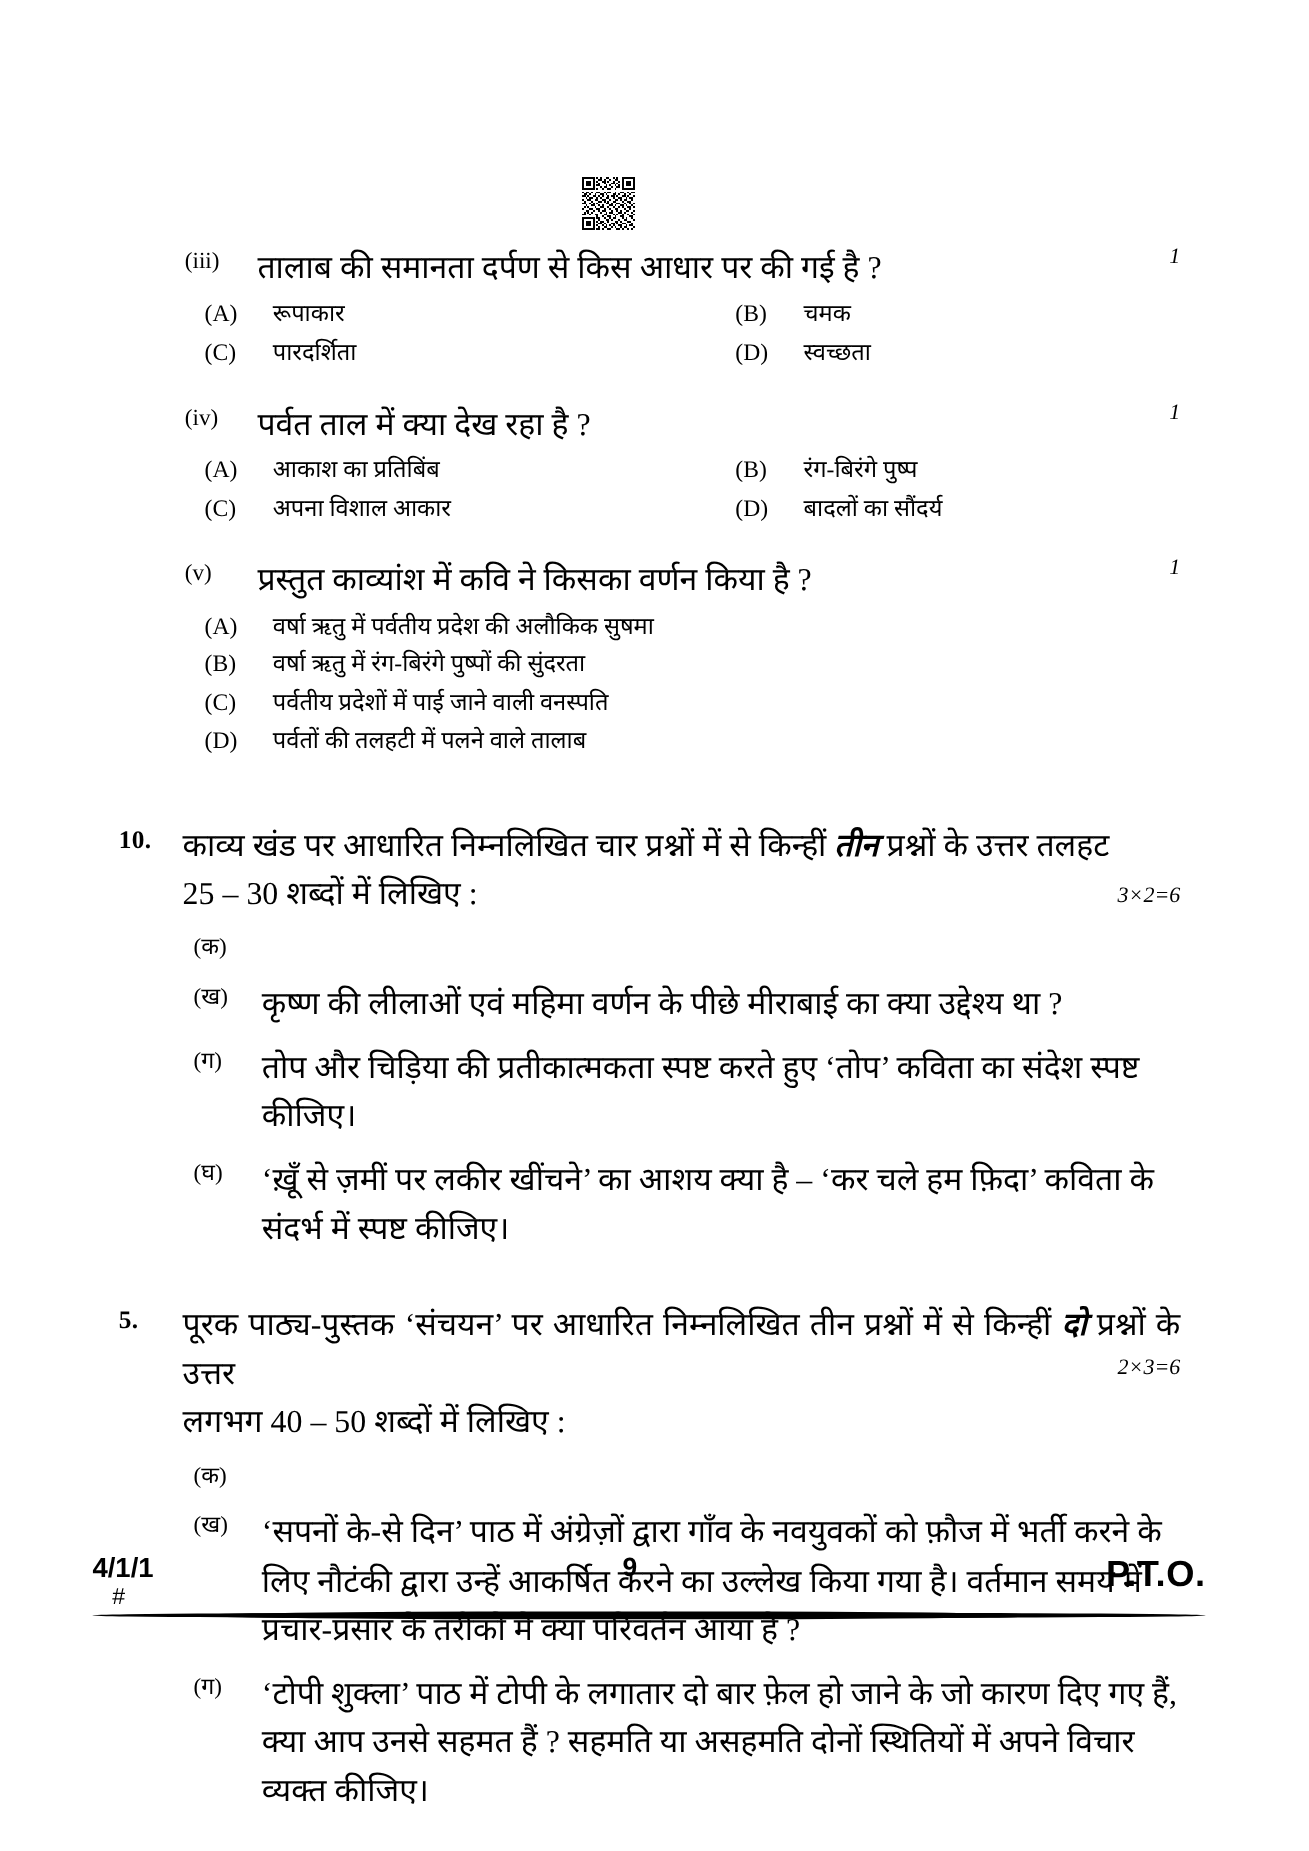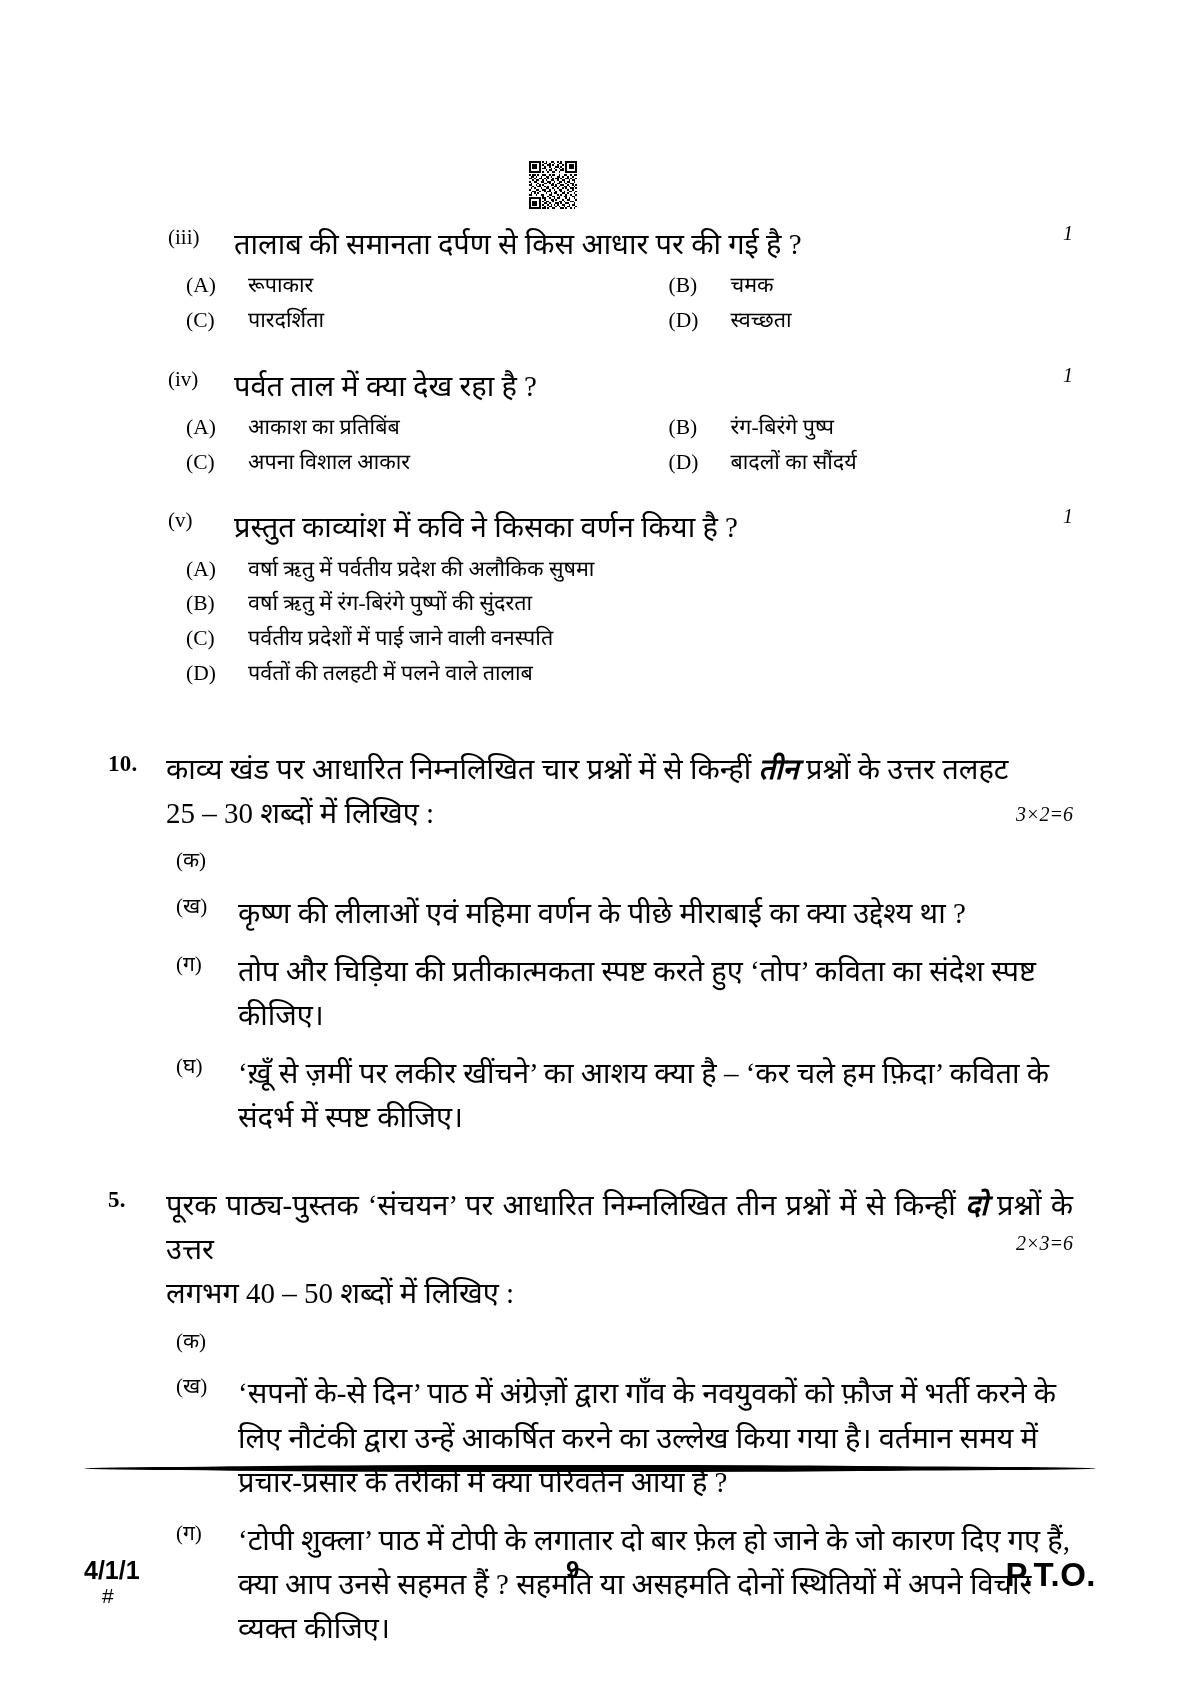--- a/index.html
+++ b/index.html
@@ -132,21 +132,21 @@
     left: 90px;
     top: -1px;
     width: 780px;
     height: 7px;
     background: #000;
     border-radius: 50%/60%;
   }
   .footer {
     position: absolute;
     left: 84px;
-    top: 1556px;
+    top: 1412px;
     width: 1012px;
     display: flex;
     align-items: flex-start;
     justify-content: space-between;
     font-family: "Liberation Sans", "DejaVu Sans", sans-serif;
     font-weight: bold;
     font-size: 25px;
   }
   .footer-left { position: relative; }
   .footer-hash {

